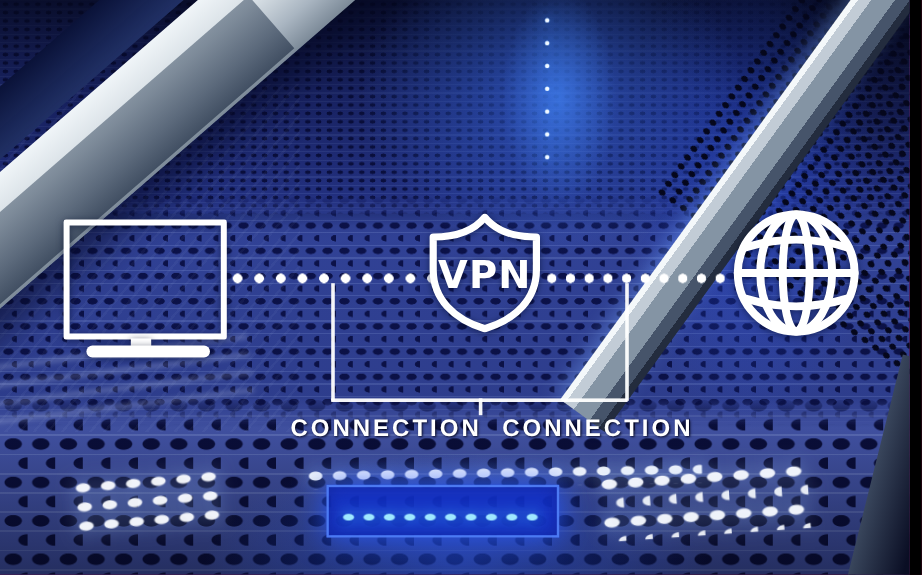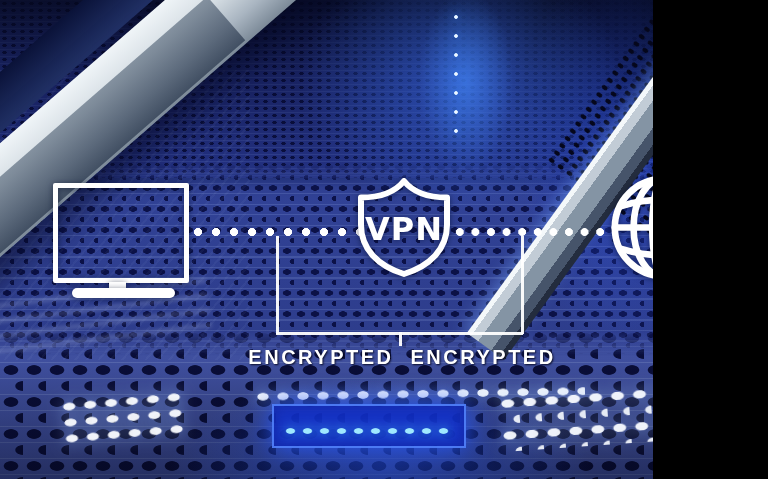--- a/index.html
+++ b/index.html
@@ -1,17 +1,17 @@
 <!DOCTYPE html>
 <html><head>
 <meta charset="utf-8">
 <style>
   html,body{margin:0;padding:0;background:#000;}
   .scene{
-    position:relative;width:653px;height:479px;overflow:hidden;
+    position:relative;width:758px;height:479px;overflow:hidden;
     background:#be185d;
     font-family:"Liberation Sans", sans-serif;
   }
   .abs{position:absolute;}
 
   
   .bg-base{
     inset:0;
     background:linear-gradient(172deg,#0b1130 0%,#14204f 22%,#22348c 55%,#1a2a7a 75%,#0a0f30 100%);
   }
@@ -239,15 +239,15 @@
       <path d="M4.5 50 L95.5 50"></path>
       <path d="M10.5 70 Q50 82 89.5 70"></path>
     </g>
   </svg>
 
   <div class="abs bracket bracket-left-v"></div>
   <div class="abs bracket bracket-right-v"></div>
   <div class="abs bracket bracket-h"></div>
   <div class="abs bracket bracket-center-v"></div>
 
-  <div class="abs caption">ENCRYPTED ENCRYPTED</div>
+  <div class="abs caption">CONNECTION CONNECTION</div>
 
 </div>
 
 </body></html>

